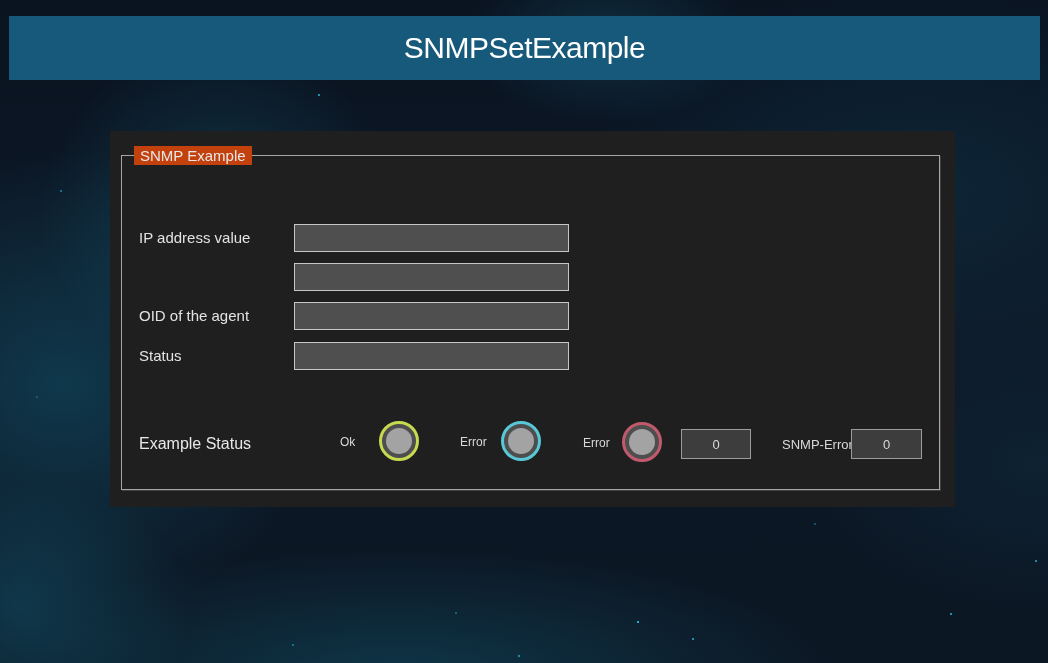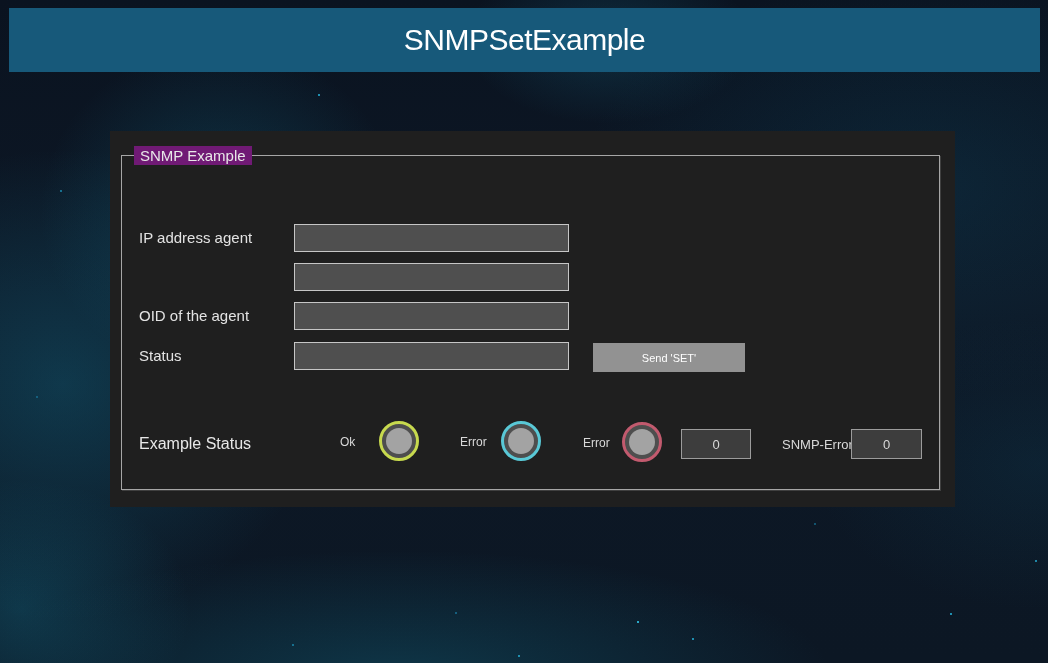--- a/index.html
+++ b/index.html
@@ -24,38 +24,38 @@
   .stars{position:absolute;top:0;left:0;width:2px;height:2px;background:transparent;
     box-shadow:
       152px 16px 0 #2aa9c9, 318px 94px 0 #1f8fb0, 936px 18px 0 #2aa9c9,
       233px 262px 0 #1f86a6, 60px 190px 0 #17708f, 637px 621px 0 #2aa9c9,
       692px 638px 0 #1f8fb0, 455px 612px 0 #155f7e, 950px 613px 0 #1f8fb0,
       292px 644px 0 #17708f, 518px 655px 0 #1f8fb0, 1035px 560px 0 #1f86a6,
       36px 396px 0 #155f7e, 814px 523px 0 #12536e;
   }
   
   .titlebar{
-    position:absolute;left:9px;top:8px;width:1031px;height:64px;
+    position:absolute;left:9px;top:16px;width:1031px;height:64px;
     background:#17597a;display:flex;align-items:center;justify-content:center;
   }
   .titlebar h1{
     margin:0;color:#ffffff;font-size:30px;font-weight:400;letter-spacing:-0.5px;
   }
   
   .panel{
     position:absolute;left:110px;top:131px;width:845px;height:376px;
     background:#1f1f1f;
   }
   .groupbox{
     position:absolute;left:11px;top:24px;width:819px;height:335px;
     border:1px solid #a6a6a6;box-shadow:1px 1px 0 rgba(90,90,90,0.55);
     box-sizing:border-box;
   }
   .group-legend{
-    position:absolute;left:12px;top:-10px;background:#701a75;
+    position:absolute;left:12px;top:-10px;background:#c2410c;
     padding:0 6px;color:#e8e8e8;font-size:15px;line-height:19px;white-space:nowrap;
   }
   .field-label{
     position:absolute;left:17px;color:#e3e3e3;font-size:15px;line-height:28px;white-space:nowrap;
   }
   .text-input{
     position:absolute;left:172px;width:265px;height:26px;
     background:#4f4f4f;border:1px solid #c6c6c6;color:#f0f0f0;
     font-family:"Liberation Sans",sans-serif;font-size:14px;padding:0 4px;outline:none;
   }
@@ -90,32 +90,31 @@
 <div class="stars"></div>
 
 <div class="titlebar">
   <h1>SNMPSetExample</h1>
 </div>
 
 <div class="panel">
   <div class="groupbox">
     <span class="group-legend">SNMP Example</span>
 
-    <span class="field-label" style="top:68px">IP address agent</span>
+    <span class="field-label" style="top:68px">IP address value</span>
     <input class="text-input" style="top: 68px;" type="text" placeholder="">
 
     <input class="text-input" style="top: 107px;" type="text" placeholder="">
 
     <span class="field-label" style="top:146px">OID of the agent</span>
     <input class="text-input" style="top: 146px;" type="text" placeholder="">
 
     <span class="field-label" style="top:186px">Status</span>
     <input class="text-input" style="top: 186px;" type="text" placeholder="">
 
-    <button class="send-btn">Send 'SET'</button>
 
     <span class="status-label">Example Status</span>
 
     <span class="led-label" style="left:218px;top:279px">Ok</span>
     <div class="led" style="left: 257px; top: 265px; border-color: rgb(199, 217, 78);">
       <div class="led-core"></div>
     </div>
 
     <span class="led-label" style="left:338px;top:279px">Error</span>
     <div class="led" style="left: 379px; top: 265px; border-color: rgb(89, 200, 214);">

